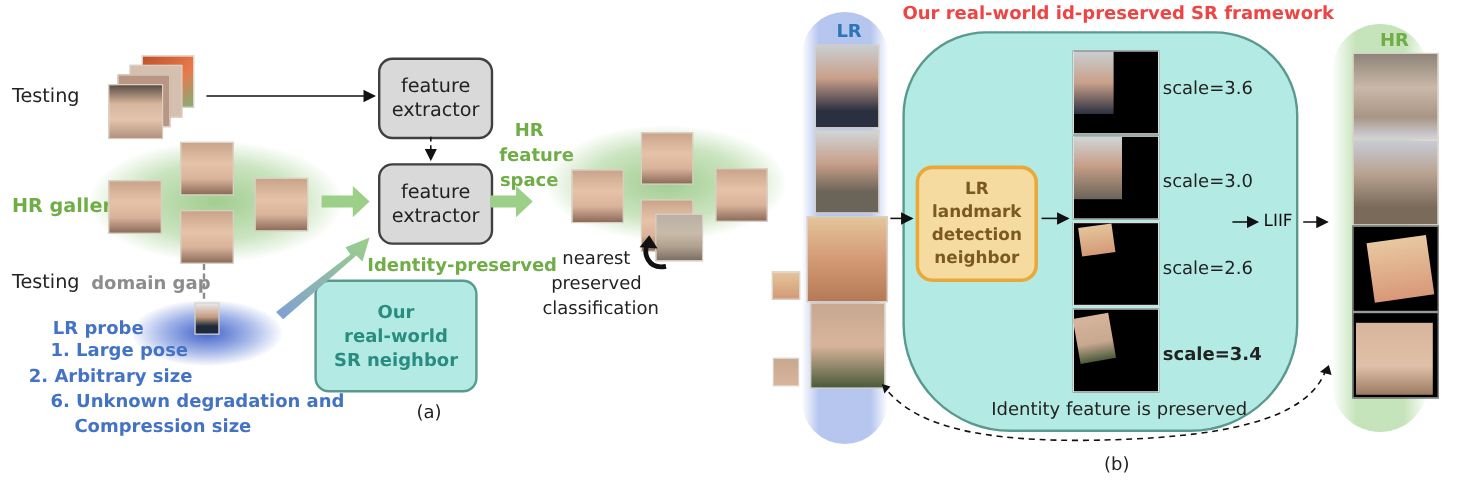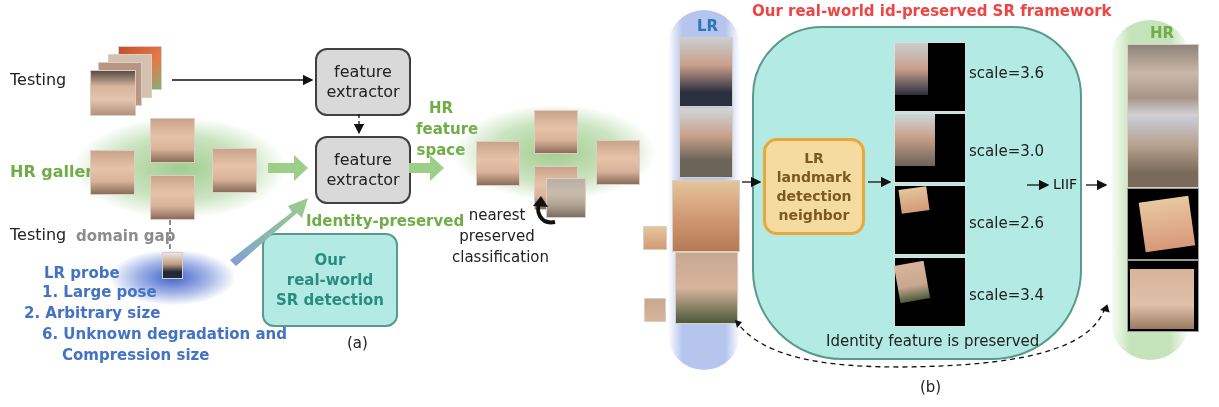--- a/index.html
+++ b/index.html
@@ -82,21 +82,21 @@
   <div class="abs txt blue-t" style="left:42px;top:283px;font-size:15px;">1. Large pose</div>
   <div class="abs txt blue-t" style="left:24px;top:304px;font-size:15px;">2. Arbitrary size</div>
   <div class="abs txt blue-t" style="left:42px;top:325px;font-size:15px;">6. Unknown degradation and</div>
   <div class="abs txt blue-t" style="left:62px;top:346px;font-size:15px;">Compression size</div>
 
   <div class="abs txt green-t" style="left:306px;top:212px;font-size:15px;">Identity-preserved</div>
 
   <div class="sr-box-a">
     <span>Our</span>
     <span>real-world</span>
-    <span>SR detection</span>
+    <span>SR neighbor</span>
   </div>
 
   <div class="abs txt" style="left:347px;top:334px;font-size:15px;color:#222;">(a)</div>
 </div>
 
 <div>
   <div class="abs txt teal-t" style="left:752px;top:2px;font-size:15px;color:#ef4444;">Our real-world id-preserved SR framework</div>
 
   <div class="abs" style="left:668px;top:10px;width:72px;height:360px;border-radius:40px;background:linear-gradient(90deg,rgba(255,255,255,0) 0%,rgba(120,150,225,0.55) 20%,rgba(120,150,225,0.55) 80%,rgba(255,255,255,0) 100%);"></div>
   <div class="abs txt" style="left:697px;top:17px;font-size:15px;color:#2e75b6;font-weight:bold;">LR</div>
@@ -126,21 +126,21 @@
   <div class="crop" style="top:185px;">
       <div class="inner" style="left:5px;top:2px;width:28px;height:24px;background:linear-gradient(180deg,#e4c59b,#d39a76);transform:rotate(-8deg);"></div>
     </div>
   <div class="crop" style="top:257px;">
       <div class="inner" style="left:2px;top:5px;width:30px;height:38px;background:linear-gradient(180deg,#d8b49c,#c8a890 60%,#4a5a3a);transform:rotate(-10deg);"></div>
     </div>
 
   <div class="scale-t txt" style="left:969px;top:64px;">scale=3.6</div>
   <div class="scale-t txt" style="left:969px;top:142px;">scale=3.0</div>
   <div class="scale-t txt" style="left:969px;top:214px;text-align:right;">scale=2.6</div>
-  <div class="scale-t txt" style="left:969px;top:286px;">scale=3.4</div>
+  <div class="scale-t txt" style="left:969px;top:286px;font-weight:bold;">scale=3.4</div>
 
   <div class="abs txt" style="left:1053px;top:176px;font-size:14px;font-weight:normal;color:#111;">LIIF</div>
 
   <div class="abs txt" style="left:826px;top:332px;font-size:15px;color:#222;">Identity feature is preserved</div>
 
   <div class="abs" style="left:1110px;top:20px;width:80px;height:340px;border-radius:40px;background:linear-gradient(90deg,rgba(255,255,255,0) 0%,rgba(150,205,130,0.55) 25%,rgba(150,205,130,0.55) 75%,rgba(255,255,255,0) 100%);"></div>
   <div class="abs txt" style="left:1150px;top:24px;font-size:15px;color:#70ad47;font-weight:bold;">HR</div>
   <div class="face" style="left:1127px;top:44px;width:70px;height:70px;background:linear-gradient(180deg,#8d8478,#cab8a8 40%,#a89585 75%,#d0d0d8);"></div>
   <div class="face" style="left:1127px;top:116px;width:70px;height:70px;background:linear-gradient(180deg,#c8ccd8,#b8a290 40%,#7a6a5a 80%);"></div>
   <div class="face blackbg" style="left:1127px;top:188px;width:70px;height:70px;">

